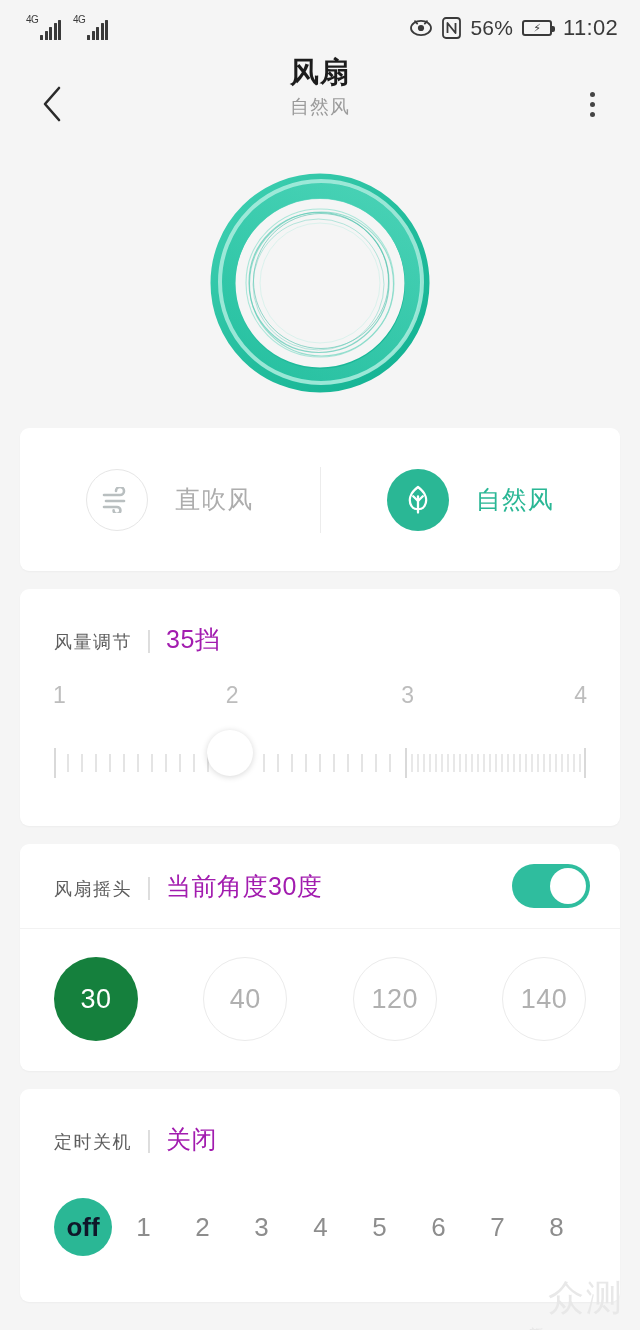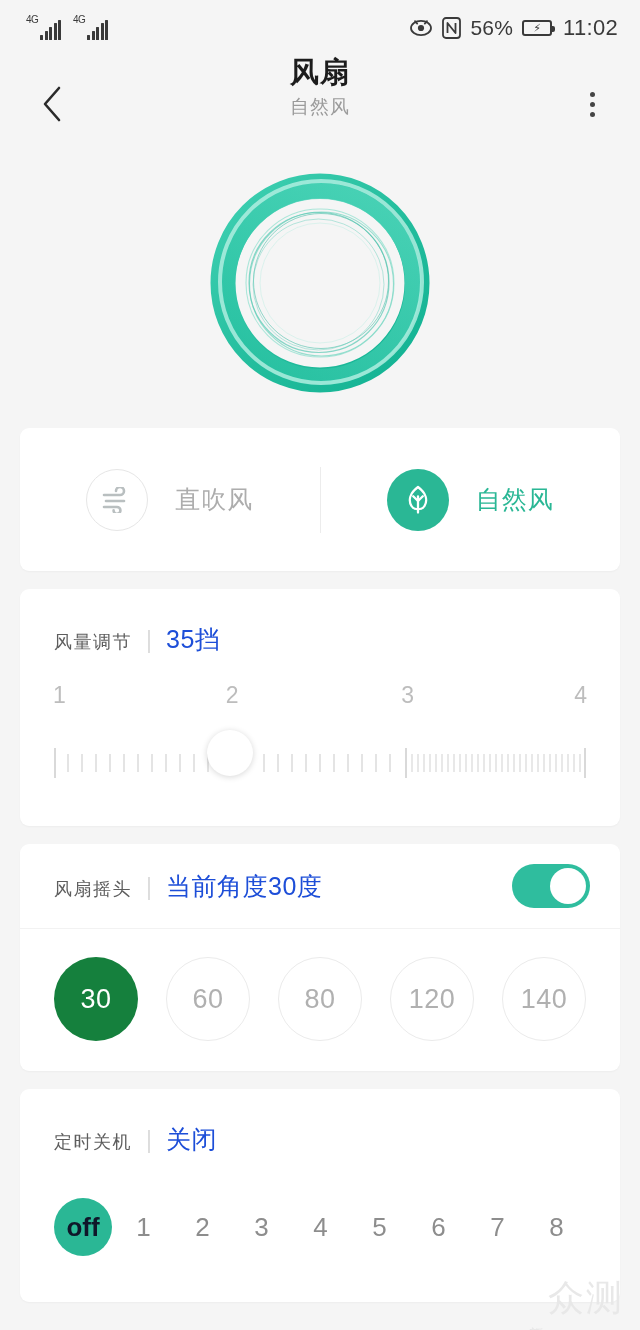--- a/index.html
+++ b/index.html
@@ -105,21 +105,21 @@
   .mode-label.on { color: #2ab795; }
   .mode-div { width: 1px; height: 66px; background: #ececec; }
 
   
   .sec-head {
     display: flex; align-items: baseline;
     padding: 34px 0 0 34px;
   }
   .sec-title { font-size: 18px; color: #5d5d5d; letter-spacing: 1.5px; }
   .sec-sep { color: #dcdcdc; margin: 0 14px; font-size: 23px; }
-  .sec-value { font-size: 25px; color: #1d4ed8; letter-spacing: .5px; }
+  .sec-value { font-size: 25px; color: #a21caf; letter-spacing: .5px; }
 
   
   .wind-card { padding-bottom: 30px; }
   .scale-labels {
     position: relative; height: 42px; margin: 26px 34px 0 34px;
   }
   .scale-labels span {
     position: absolute; top: 0; font-size: 23px; color: #bdbdbd;
     transform: translateX(-50%);
   }
@@ -390,22 +390,21 @@
         <span class="sec-sep">|</span>
         <span class="sec-value">当前角度30度</span>
       </div>
       <div class="toggle">
         <span class="knob"></span>
       </div>
     </div>
     <div class="osc-divider"></div>
     <div class="angle-row">
       <div class="angle-chip on">30</div>
-      <div class="angle-chip off">60</div>
-      <div class="angle-chip off">80</div>
+      <div class="angle-chip off">40</div>
       <div class="angle-chip off">120</div>
       <div class="angle-chip off">140</div>
     </div>
   </div>
 
   <div class="card timer-card">
     <div class="sec-head">
       <span class="sec-title">定时关机</span>
       <span class="sec-sep">|</span>
       <span class="sec-value">关闭</span>

